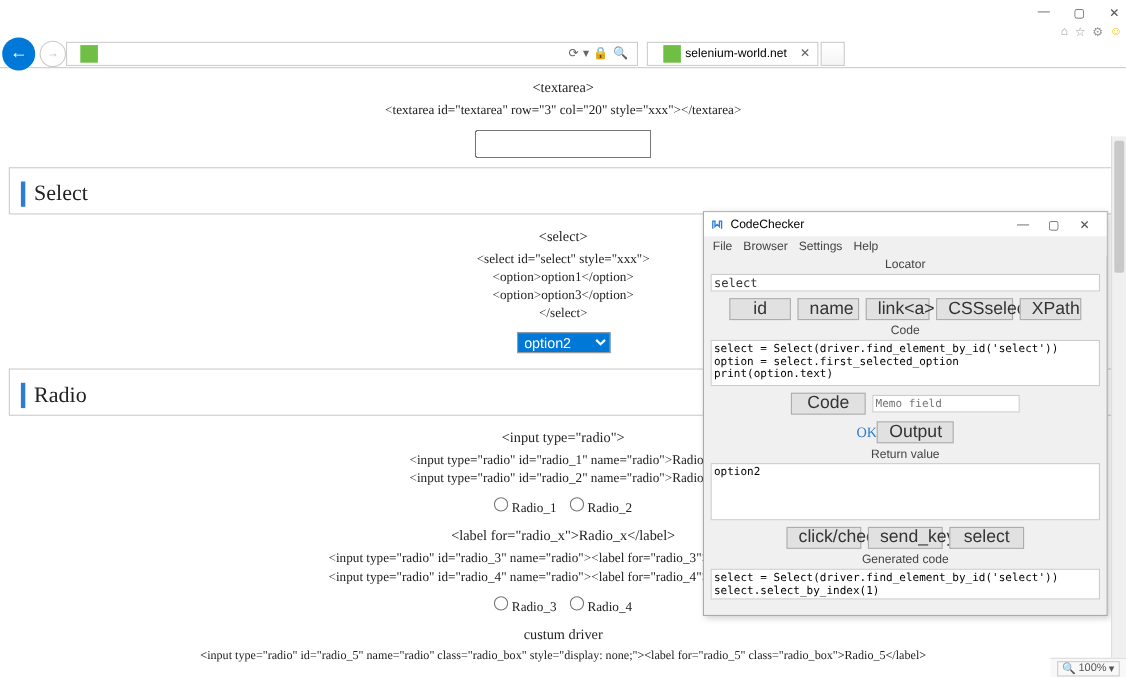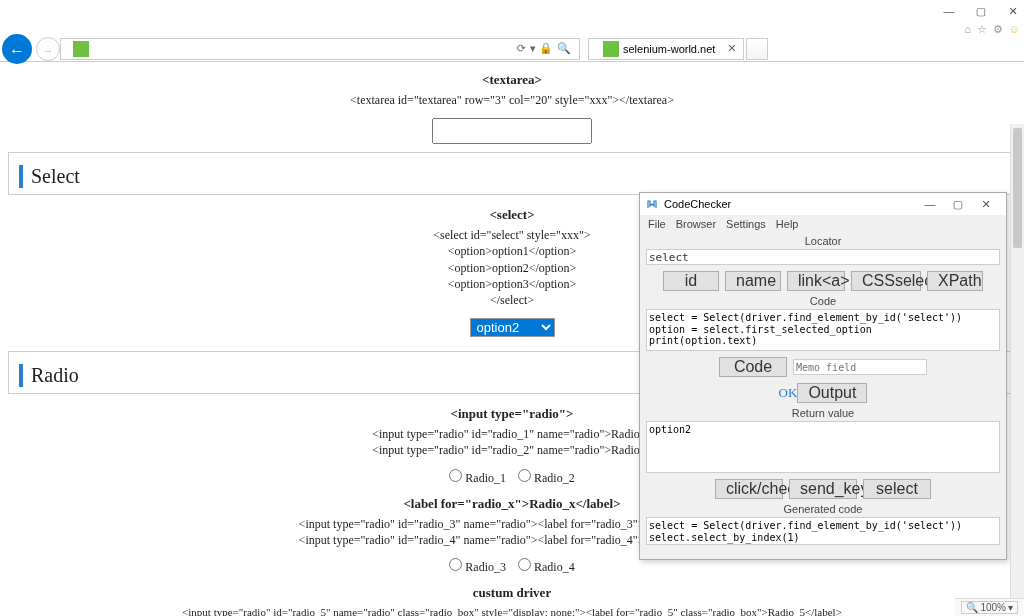--- a/index.html
+++ b/index.html
@@ -16,21 +16,21 @@
 .site-ico { width: 16px; height: 16px; background: #6FBF44; margin: 0 4px 0 8px; display: inline-block; }
 .addr-bar { flex: 1; display: flex; align-items: center; border: 1px solid #ccc; height: 22px; padding: 0 4px; margin-right: 4px; color: #333; max-width: 520px; }
 .addr-tools { margin-left: auto; display: flex; gap: 4px; color: #666; padding-right: 4px; }
 .tab { display: flex; align-items: center; border: 1px solid #ccc; height: 22px; padding: 0 6px; margin-left: 4px; background: #fff; text-align: center; }
 .tab .close { margin-left: 12px; color: #666; }
 .newtab { width: 22px; height: 22px; border: 1px solid #ccc; margin-left: 2px; background: linear-gradient(#fff,#f4f4f4); }
 
 .viewport { position: relative; height: 554px; overflow: hidden; }
 .page { padding: 4px 8px 0 8px; font-family: "Times New Roman", serif; font-size: 13px; color: #222; }
 .section-box { border: 1px solid #ccc; margin: 6px 0; padding: 6px 10px; }
-.sub-header { text-align: center; font-weight: bold; padding: 6px 0 4px 0; font-size: 13px; }
+.sub-header { text-align: center; font-weight: normal; padding: 6px 0 4px 0; font-size: 13px; }
 .code-lines { text-align: center; font-family: "Times New Roman", serif; font-size: 12px; line-height: 1.35; padding-bottom: 6px; }
 textarea.demo { display: block; margin: 4px auto 8px auto; width: 160px; height: 26px; resize: none; }
 .section-title { border-left: 4px solid #2b7cd3; padding-left: 8px; font-size: 20px; font-family: "Times New Roman", serif; margin: 6px 0 0 0; }
 .select-demo { display: block; margin: 4px auto 2px auto; background: #0078D7; color: #fff; border: 1px solid #999; font-size: 13px; padding: 0 18px 0 2px; }
 .radio-line { text-align: center; padding: 4px 0; font-size: 12px; }
 
 
 .cc-window { position: absolute; top: 130px; left: 639px; width: 368px; height: 368px; background: #f0f0f0; border: 1px solid #aaa; box-shadow: 2px 2px 6px rgba(0,0,0,0.2); font-family: "Segoe UI", Arial, sans-serif; font-size: 11px; display: flex; flex-direction: column; }
 .cc-title { height: 22px; display: flex; align-items: center; padding: 0 6px; background: #fff; }
 .cc-title .ico { width: 12px; height: 12px; display: inline-block; margin-right: 6px; }
@@ -100,21 +100,20 @@
     <textarea class="demo" style=""></textarea>
 
     <div class="section-box">
       <div class="section-title">Select</div>
     </div>
 
     <div class="sub-header">&lt;select&gt;</div>
     <div class="code-lines">
       <div>&lt;select id="select" style="xxx"&gt;</div>
       <div>  &lt;option&gt;option1&lt;/option&gt;</div>
-      <div>  &lt;option&gt;option2&lt;/option&gt;</div>
       <div>  &lt;option&gt;option3&lt;/option&gt;</div>
       <div>&lt;/select&gt;</div>
     </div>
     <div style="text-align:center">
       <select class="select-demo">
         <option>option2</option>
       </select>
     </div>
 
     <div class="section-box" style="margin-top:14px">

